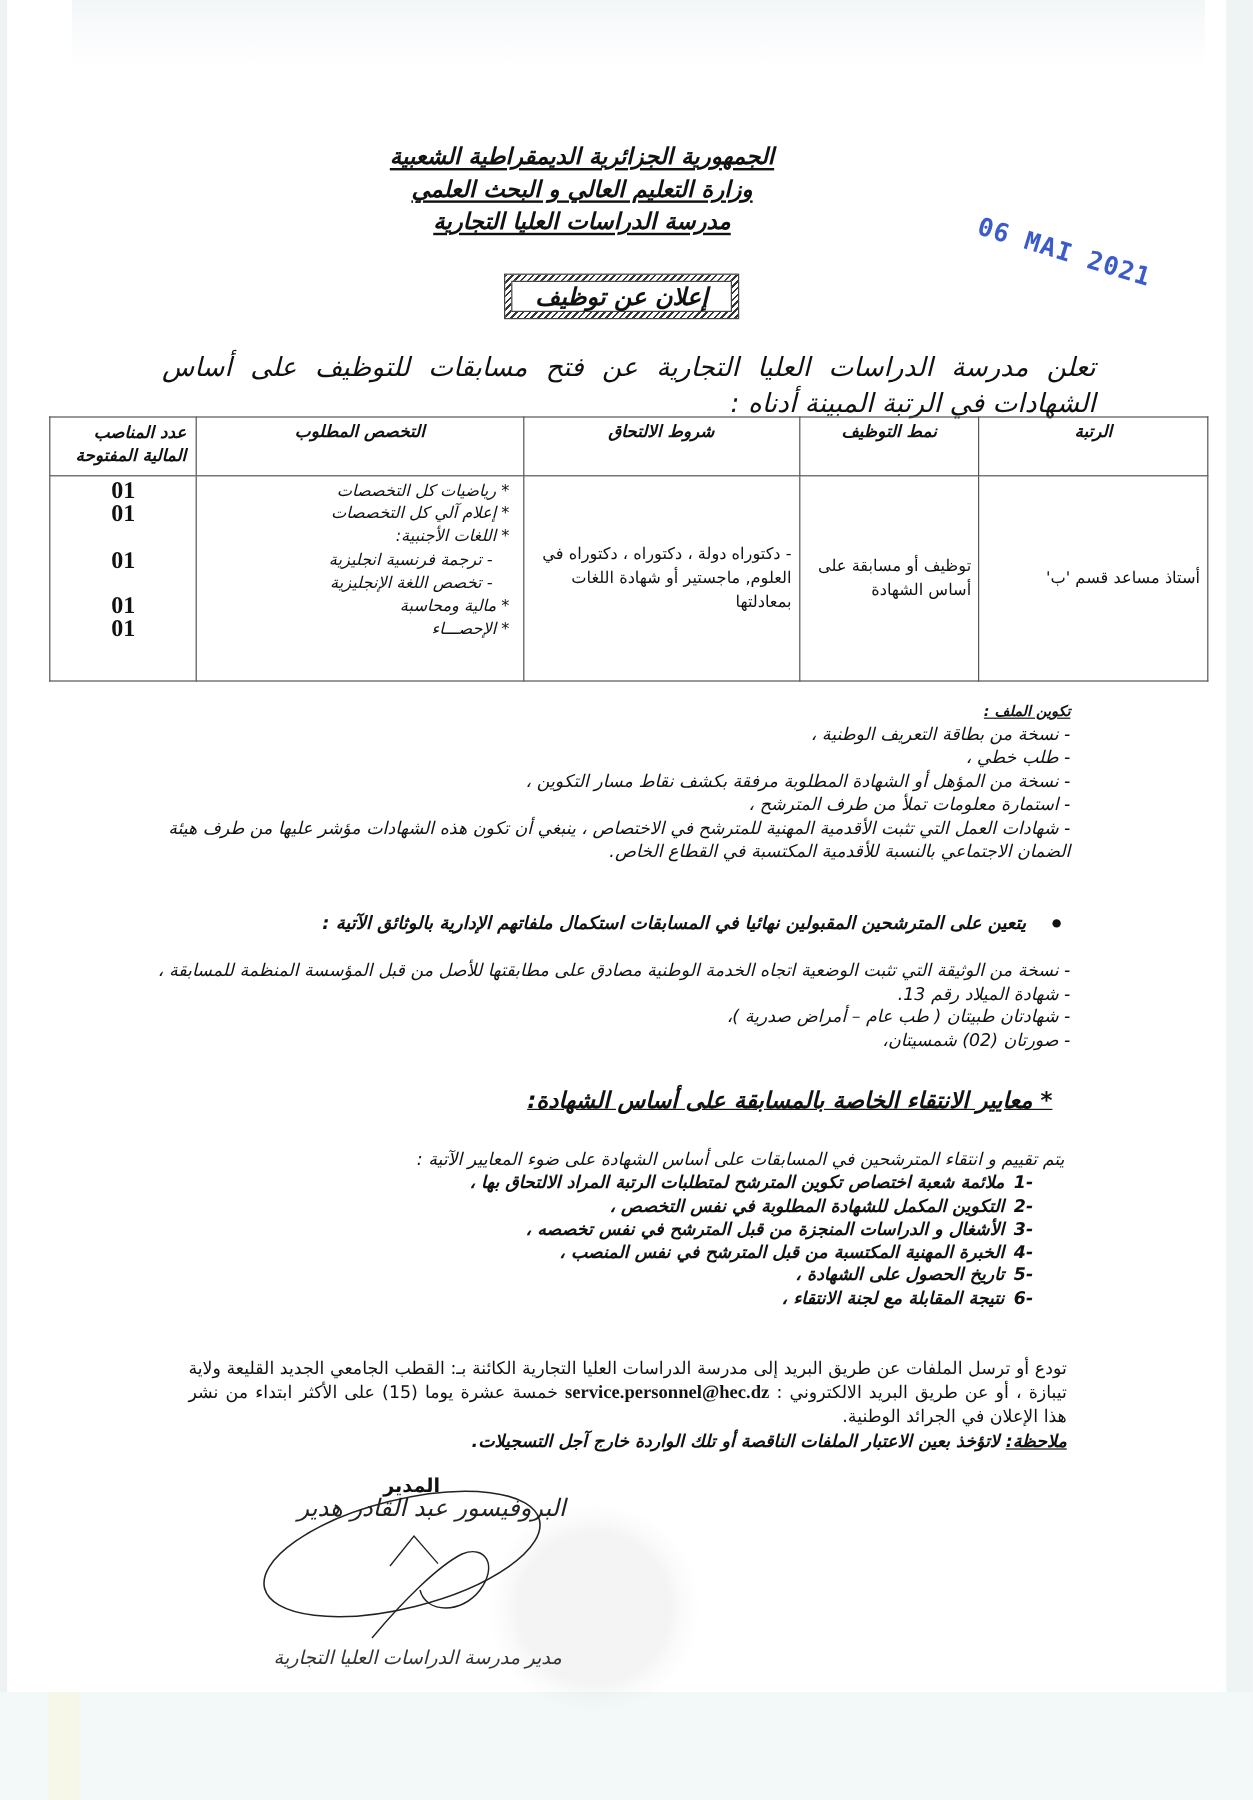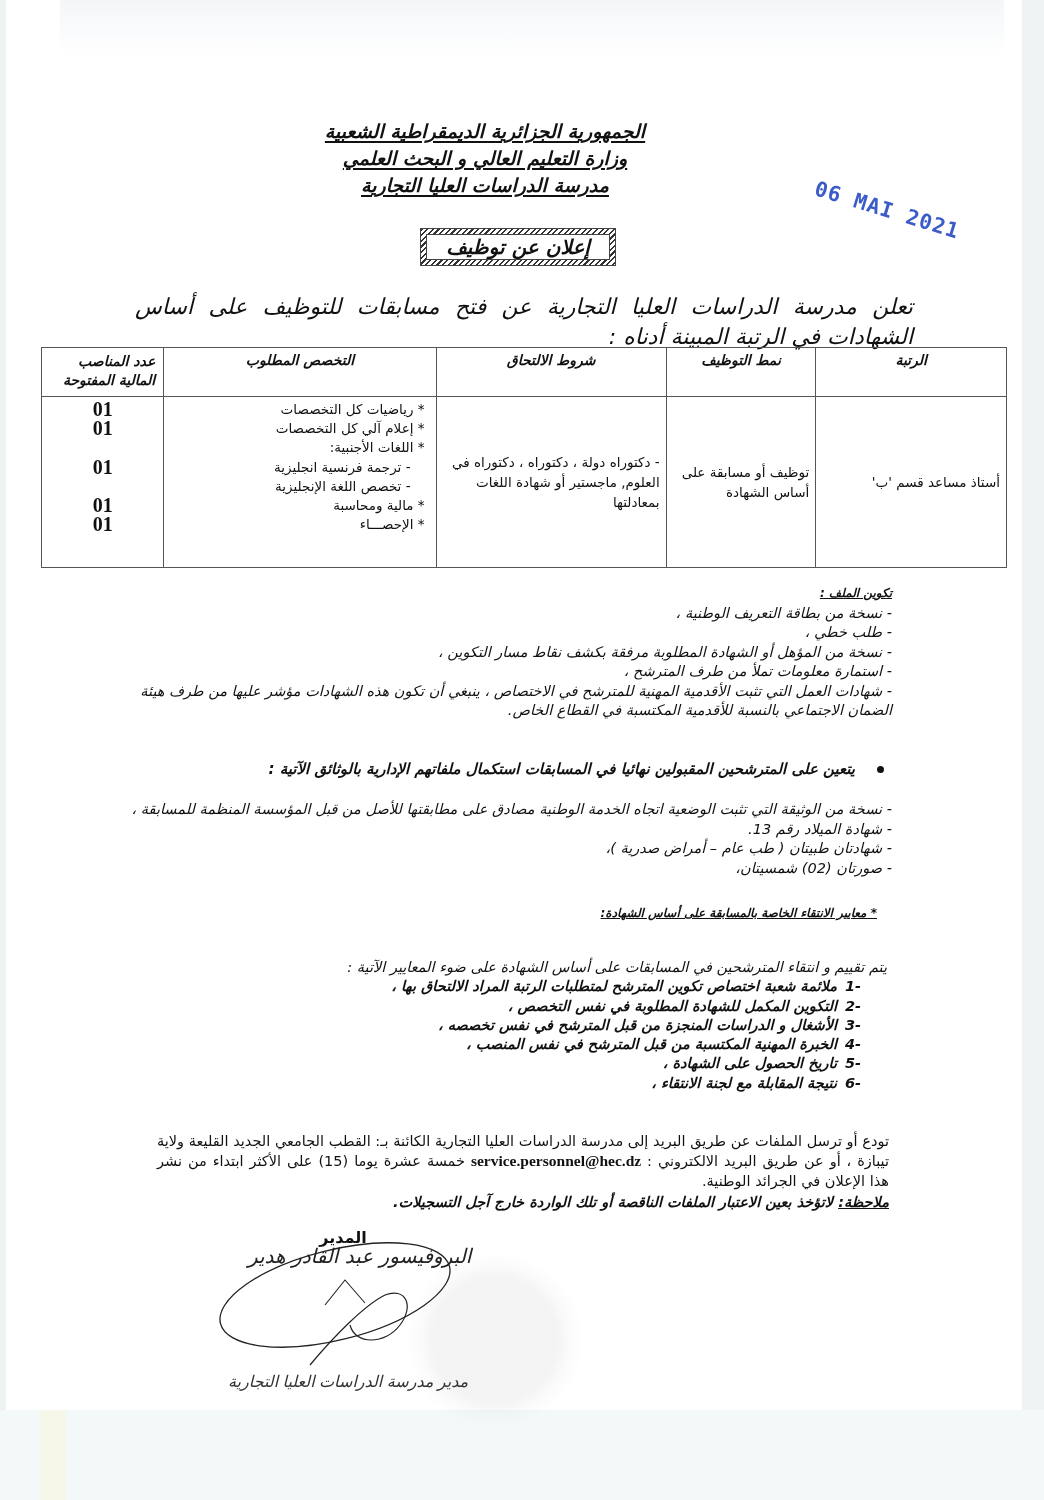--- a/index.html
+++ b/index.html
@@ -32,31 +32,31 @@
     table.jobs th, table.jobs td { border: 1.5px solid #555; vertical-align: top; }
     table.jobs th { font-weight: bold; font-style: italic; font-size: 14px; height: 40px; padding: 4px 8px; text-align: center; }
     table.jobs td { height: 168px; }
     .c-rank { width: 186px; } .c-mode { width: 140px; } .c-cond { width: 228px; } .c-spec { width: 264px; } .c-num { width: 110px; }
     td.mid { vertical-align: middle !important; padding: 0 6px; }
     .cell-text { line-height: 20px; }
     th.c-num { text-align: right !important; line-height: 19px; }
     .spec-list { padding: 2px 10px 0 10px; line-height: 19.2px; }
     .num-list { padding: 2px 0 0 0; line-height: 19.2px; text-align: center; font-family: "Liberation Serif", serif; font-weight: bold; font-size: 20px; }
     .num-list div { height: 19.2px; }
-    .spec-list div { height: 19.2px; white-space: nowrap; }
+    .spec-list div { height: 19.2px; white-space: nowrap; font-style: italic; }
     .spec-sub { padding-right: 14px; }
 
     .section { position: absolute; direction: rtl; font-style: italic; font-size: 14.5px; }
     .sec-title { font-weight: bold; text-decoration: underline; font-size: 12px; }
     .file-sec { top: 584px; right: 152px; width: 790px; line-height: 19.5px; }
     .file-sec .item { }
     .bullet-line { position: absolute; top: 760px; right: 160px; direction: rtl; font-weight: bold; font-style: italic; font-size: 15px; }
     .bullet-dot { display: inline-block; width: 7px; height: 7px; border-radius: 50%; background: #111; margin-left: 22px; vertical-align: middle; }
     .docs-sec { top: 800px; right: 152px; width: 800px; line-height: 19.5px; }
-    .crit-title { position: absolute; top: 906px; right: 167px; direction: rtl; font-weight: bold; font-style: italic; font-size: 12px; text-decoration: underline; }
+    .crit-title { position: absolute; top: 906px; right: 167px; direction: rtl; font-weight: bold; font-style: italic; font-size: 19px; text-decoration: underline; }
     .crit-sec { top: 958px; right: 157px; width: 720px; line-height: 19.3px; }
     .crit-item { font-weight: bold; padding-right: 26px; }
     .crit-num { display: inline-block; width: 24px; }
     .send-sec { top: 1131px; right: 155px; width: 732px; font-style: normal; font-size: 14.5px; line-height: 20px; text-align: justify; }
     .email { font-family: Liberation Serif, serif; font-weight: bold; font-size: 15.5px; direction: ltr; unicode-bidi: embed; }
     .note { margin-top: 1px; font-weight: bold; font-style: italic; }
     .note-label { text-decoration: underline; }
 
     .sig { position: absolute; top: 1228px; left: 228px; width: 230px; text-align: center; direction: rtl; }
     .sig-title { font-weight: bold; font-size: 16px; letter-spacing: 3px; }

